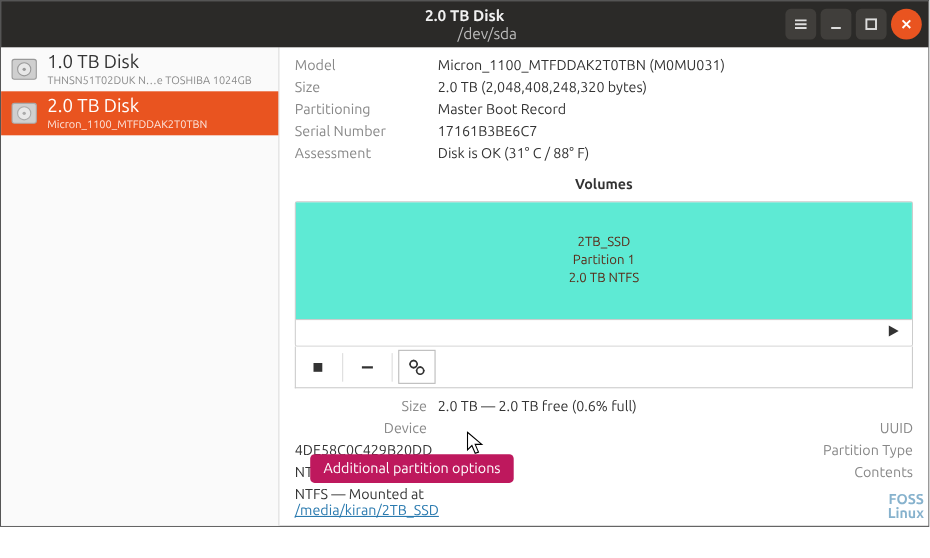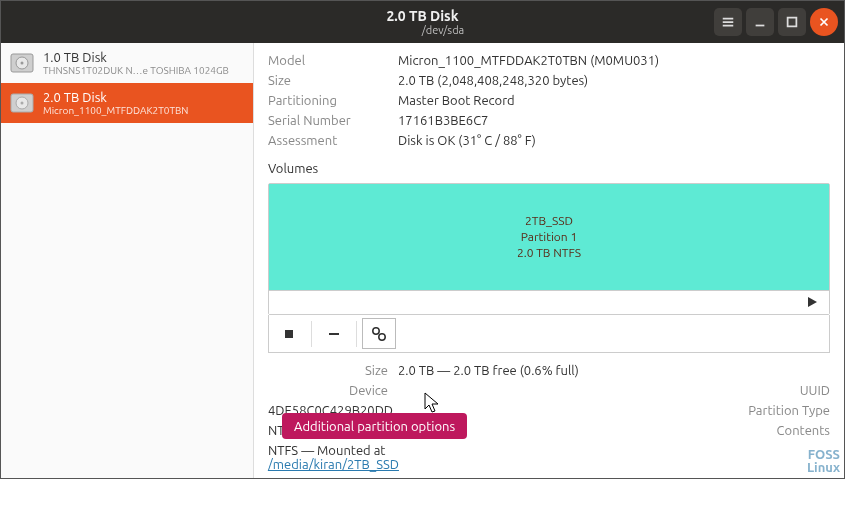--- a/index.html
+++ b/index.html
@@ -2,43 +2,43 @@
 <html><head>
 <meta charset="utf-8">
 <style>
   * { box-sizing: border-box; margin: 0; padding: 0; }
   html, body { width: 845px; height: 507px; font-family: Ubuntu, "Segoe UI", sans-serif; font-size: 13px; color: #333; overflow: hidden; background: #fff; }
   .window { width: 845px; height: 479px; display: flex; flex-direction: column; border: 1px solid #555; }
   
   .titlebar { height: 42px; background: #2b2a28; color: #ddd; display: flex; align-items: center; position: relative; }
   .title-center { flex: 1; text-align: center; line-height: 1.15; }
   .title-center .t1 { font-weight: 700; color: #f0f0f0; font-size: 14px; }
-  .title-center .t2 { font-size: 11px; color: #bdbdbd; padding-left: 41px; }
+  .title-center .t2 { font-size: 14px; color: #bdbdbd; padding-left: 41px; }
   .titlebar .controls { position: absolute; right: 6px; top: 0; height: 42px; display: flex; align-items: center; gap: 4px; }
   .tbtn { width: 28px; height: 28px; border-radius: 5px; background: #403e3b; display: flex; align-items: center; justify-content: center; color: #ddd; font-size: 14px; cursor: pointer; }
   .tbtn.close { background: #e95420; border-radius: 50%; color: #fff; }
   .tbtn svg { width: 14px; height: 14px; stroke: #ddd; fill: none; stroke-width: 2; }
   .tbtn.close svg { stroke: #fff; }
 
   
   .body { flex: 1; display: flex; min-height: 0; }
   .sidebar { width: 253px; background: #fafafa; border-right: 1px solid #ddd; }
   .disk-row { display: flex; align-items: center; gap: 8px; padding: 6px 8px; height: 40px; cursor: pointer; }
   .disk-row.selected { background: #e95420; color: #fff; }
   .disk-row .icon { width: 26px; height: 26px; display: flex; align-items: center; justify-content: center; }
   .disk-row .lines { overflow: hidden; line-height: 1.15; }
-  .disk-row .l1 { font-size: 13px; white-space: nowrap; overflow: hidden; text-overflow: ellipsis; }
+  .disk-row .l1 { font-size: 17px; white-space: nowrap; overflow: hidden; text-overflow: ellipsis; }
   .disk-row .l2 { font-size: 10px; opacity: 0.85; white-space: nowrap; overflow: hidden; text-overflow: ellipsis; }
   .disk-row:not(.selected) .l2 { color: #777; }
 
   .main { flex: 1; position: relative; padding: 10px 14px 8px 14px; overflow: hidden; }
   .specs { display: grid; grid-template-columns: 120px 1fr; column-gap: 10px; row-gap: 6px; }
   .specs .k { text-align: left; color: #888; }
   .specs .v { color: #333; }
-  .vol-head { font-weight: 400; margin: 14px 0 8px 0; }
+  .vol-head { font-weight: 700; margin: 14px 0 8px 0; text-align: center; }
   .volmap { border: 1px solid #ccc; border-radius: 2px; }
   .volmap .part { background: #5eead4; height: 106px; display: flex; flex-direction: column; align-items: center; justify-content: center; color: #5a2a17; font-size: 12px; line-height: 1.35; }
   .volmap .bar { height: 24px; background: #fff; display: flex; align-items: center; justify-content: flex-end; padding: 0 10px; border-top: 1px solid #ccc; }
   .toolbar { display: flex; align-items: center; border: 1px solid #ccc; border-top: none; height: 38px; }
   .toolbar .sep { width: 1px; height: 26px; background: #ddd; margin: 0 2px; }
   .toolbar .tb { width: 40px; height: 100%; display: flex; align-items: center; justify-content: center; cursor: pointer; }
   .toolbar .tb.active { outline: 1px solid #bbb; outline-offset: -4px; border-radius: 3px; }
   .specs2 { display: grid; grid-template-columns: 120px 1fr; column-gap: 10px; row-gap: 6px; margin-top: 10px; }
   .specs2 .k { text-align: right; color: #888; }
   .specs2 .v { color: #333; }

